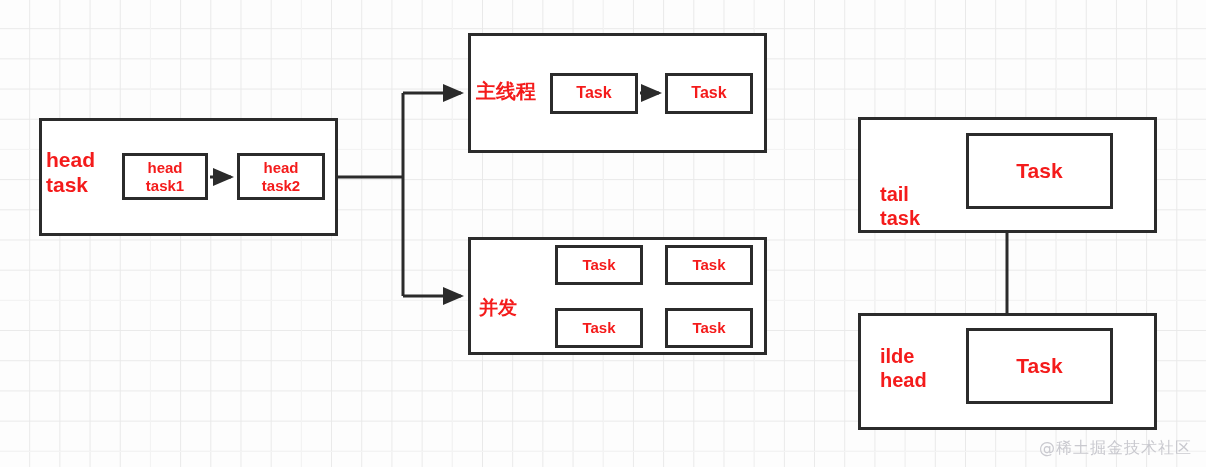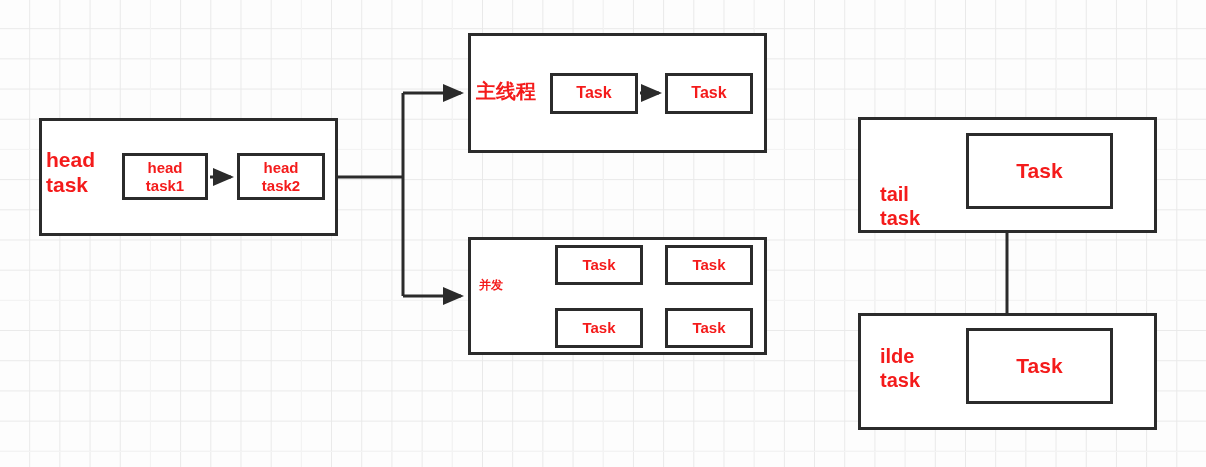--- a/index.html
+++ b/index.html
@@ -85,21 +85,21 @@
   #head-task-group-label{ left: 46px;  top: 147px; width: 68px;  font-size: 21px; }
   #head-task1           { left: 122px; top: 153px; width: 86px;  height: 47px; font-size: 15px; }
   #head-task2           { left: 237px; top: 153px; width: 88px;  height: 47px; font-size: 15px; }
 
   #main-thread-group      { left: 468px; top: 33px;  width: 299px; height: 120px; }
   #main-thread-label      { left: 476px; top: 79px;  width: 72px;  font-size: 20px; }
   #main-thread-task-1     { left: 550px; top: 73px;  width: 88px;  height: 41px; font-size: 16px; }
   #main-thread-task-2     { left: 665px; top: 73px;  width: 88px;  height: 41px; font-size: 16px; }
 
   #concurrency-group      { left: 468px; top: 237px; width: 299px; height: 118px; }
-  #concurrency-label      { left: 479px; top: 278px; width: 64px;  font-size: 12px; }
+  #concurrency-label      { left: 479px; top: 297px; width: 64px;  font-size: 19px; }
   #concurrency-task-1     { left: 555px; top: 245px; width: 88px;  height: 40px; font-size: 15px; }
   #concurrency-task-2     { left: 665px; top: 245px; width: 88px;  height: 40px; font-size: 15px; }
   #concurrency-task-3     { left: 555px; top: 308px; width: 88px;  height: 40px; font-size: 15px; }
   #concurrency-task-4     { left: 665px; top: 308px; width: 88px;  height: 40px; font-size: 15px; }
 
   #tail-task-group      { left: 858px; top: 117px; width: 299px; height: 116px; }
   #tail-task-label      { left: 880px; top: 148px; width: 62px;  font-size: 20px; margin-top: 34px; }
   #tail-task-box        { left: 966px; top: 133px; width: 147px; height: 76px; font-size: 21px; }
 
   #idle-task-group      { left: 858px; top: 313px; width: 299px; height: 117px; }
@@ -149,21 +149,21 @@
 
   <div class="box" id="tail-task-group"></div>
   <div class="red-label" id="tail-task-label">tail
 task</div>
   <div class="inner-box" id="tail-task-box">
     <span class="task-text">Task</span>
   </div>
 
   <div class="box" id="idle-task-group"></div>
   <div class="red-label" id="idle-task-label">ilde
-task</div>
+head</div>
   <div class="inner-box" id="idle-task-box">
     <span class="task-text">Task</span>
   </div>
 
   <svg class="overlay" viewBox="0 0 1206 467" xmlns="http://www.w3.org/2000/svg">
     <defs>
       <marker id="arrowhead" markerWidth="7" markerHeight="7" refX="6" refY="3.2" orient="auto" markerUnits="strokeWidth">
         <path d="M0,0.2 L7,3.2 L0,6.2 z" fill="#2b2b2b"></path>
       </marker>
     </defs>
@@ -176,14 +176,15 @@
 
     <line x1="403" y1="93" x2="461" y2="93" stroke="#2b2b2b" stroke-width="3" marker-end="url(#arrowhead)"></line>
 
     <line x1="403" y1="296" x2="461" y2="296" stroke="#2b2b2b" stroke-width="3" marker-end="url(#arrowhead)"></line>
 
     <line x1="640" y1="93" x2="659" y2="93" stroke="#2b2b2b" stroke-width="3" marker-end="url(#arrowhead)"></line>
 
     <line x1="1007" y1="233" x2="1007" y2="314" stroke="#2b2b2b" stroke-width="3"></line>
   </svg>
 
+  <div id="watermark">@稀土掘金技术社区</div>
 
 </div>
 
 </body></html>

